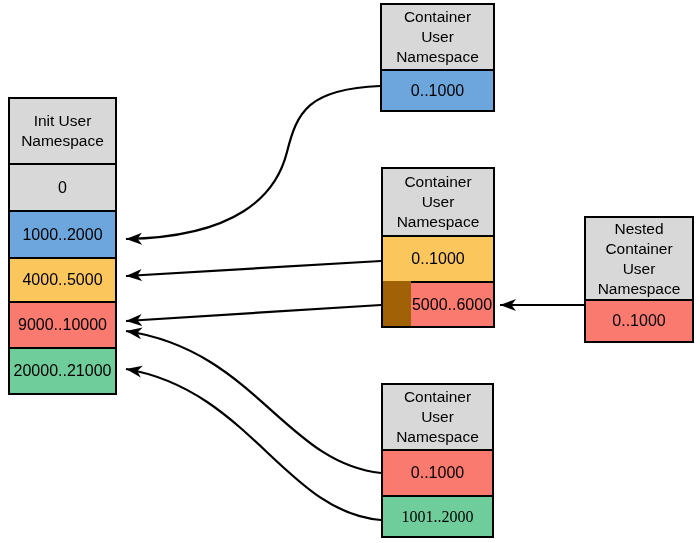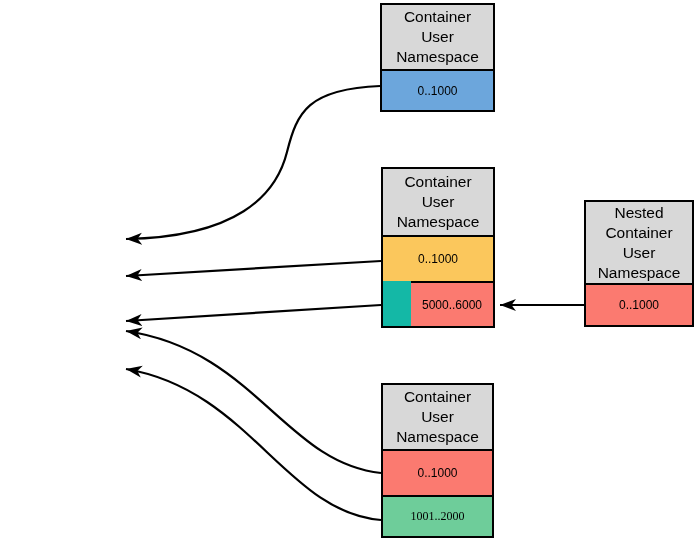--- a/index.html
+++ b/index.html
@@ -2,31 +2,31 @@
 <html style="--c-gray: #D8D8D8; --c-blue: #6CA6DC; --c-orange: #FBC75C; --c-red: #FB7A70; --c-green: #6ECD9A; --c-line: #000000;"><head>
 <meta charset="utf-8">
 <style>
   html,body{margin:0;padding:0;background:#ffffff;}
   .canvas{
     position:relative;width:700px;height:543px;background:#ffffff;overflow:hidden;
     font-family:"Liberation Sans","DejaVu Sans",sans-serif;color:#000;
   }
   .nsbox{
     position:absolute;box-sizing:border-box;border:2px solid #000;
-    display:flex;flex-direction:column;background:#14b8a6;
+    display:flex;flex-direction:column;background:#a16207;
   }
   .hdr{
     box-sizing:border-box;display:flex;align-items:center;justify-content:center;
     text-align:center;background:var(--c-gray);font-size:15.5px;line-height:20px;
     padding:0 13px;
   }
   .row{
     box-sizing:border-box;border-top:2px solid #000;
     display:flex;align-items:center;justify-content:center;
-    text-align:center;font-size:12px;
+    text-align:center;font-size:16px;
   }
   .row[data-color="gray"]{background:var(--c-gray);}
   .row[data-color="blue"]{background:var(--c-blue);}
   .row[data-color="orange"]{background:var(--c-orange);}
   .row[data-color="red"]{background:var(--c-red);}
   .row[data-color="green"]{background:var(--c-green);}
   svg.arrows{position:absolute;left:0;top:0;pointer-events:none;}
   svg.arrows path{fill:none;stroke:var(--c-line);stroke-width:2.2px;}
 </style>
 </head>
@@ -41,33 +41,41 @@
       </marker>
     </defs>
     <path d="M 380 86 C 308 89 297 112 287 152 C 276 196 236 237 126 239" marker-end="url(#arrowhead)"></path>
     <path d="M 381 261 L 126 276" marker-end="url(#arrowhead)"></path>
     <path d="M 381 305 L 126 321" marker-end="url(#arrowhead)"></path>
     <path d="M 584 305 L 500 305" marker-end="url(#arrowhead)"></path>
     <path d="M 381 473 C 285 463 255 350 126 331" marker-end="url(#arrowhead)"></path>
     <path d="M 381 520 C 285 512 250 390 126 369" marker-end="url(#arrowhead)"></path>
   </svg>
 
+  <div class="nsbox" style="left:8px;top:97px;width:109px;height:298px;">
+    <div class="hdr" style="height:65px;">Init User Namespace</div>
+    <div class="row" style="height:48px;" data-color="gray">0</div>
+    <div class="row" style="height:47px;" data-color="blue">1000..2000</div>
+    <div class="row" style="height:45px;" data-color="orange">4000..5000</div>
+    <div class="row" style="height:46px;" data-color="red">9000..10000</div>
+    <div class="row" style="height:47px;" data-color="green">20000..21000</div>
+  </div>
 
   <div class="nsbox" style="left:380px;top:3px;width:115px;height:109px;">
     <div class="hdr" style="height:64px;">Container User Namespace</div>
     <div class="row" style="flex:1;" data-color="blue">0..1000</div>
   </div>
 
   <div class="nsbox" style="left:381px;top:167px;width:114px;height:161px;">
     <div class="hdr" style="height:66px;">Container User Namespace</div>
     <div class="row" style="height:46px;" data-color="orange">0..1000</div>
     <div class="row" style="flex:1;margin-left:28px;" data-color="red">5000..6000</div>
   </div>
 
-  <div class="nsbox" style="left:584px;top:200px;width:110px;height:127px;">
+  <div class="nsbox" style="left:584px;top:216px;width:110px;height:127px;">
     <div class="hdr" style="height:81px;">Nested Container User Namespace</div>
     <div class="row" style="flex:1;" data-color="red">0..1000</div>
   </div>
 
   <div class="nsbox" style="left:381px;top:383px;width:113px;height:155px;">
     <div class="hdr" style="height:64px;">Container User Namespace</div>
     <div class="row" style="height:46px;" data-color="red">0..1000</div>
     <div class="row" style="flex:1;font-family:Liberation Serif, serif;" data-color="green">1001..2000</div>
   </div>
 

